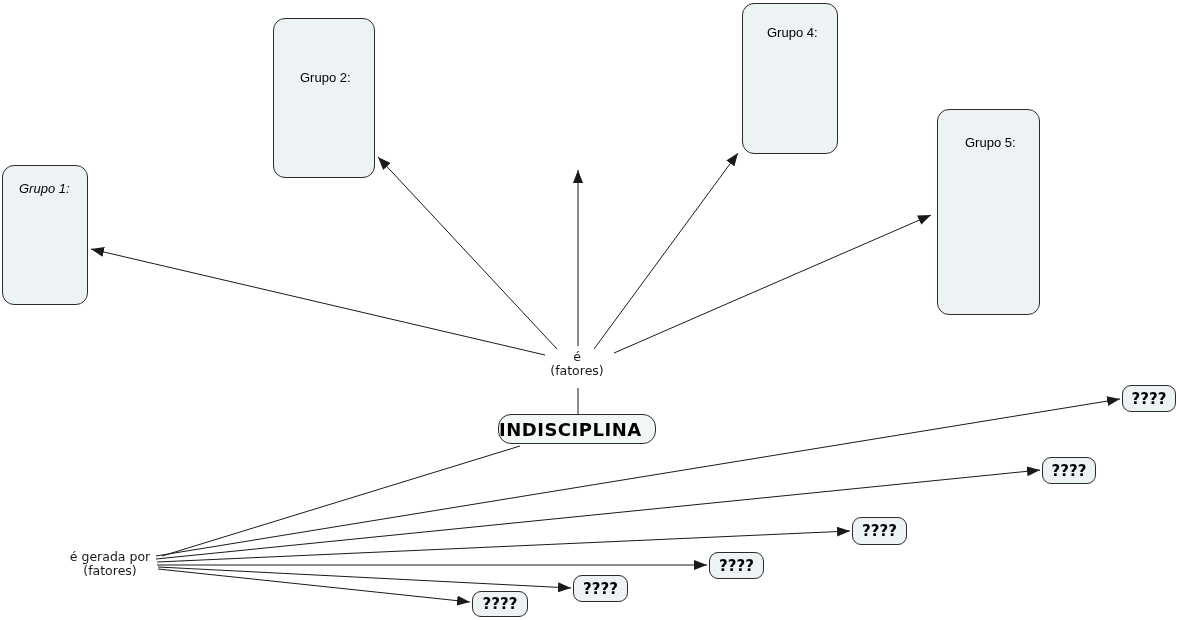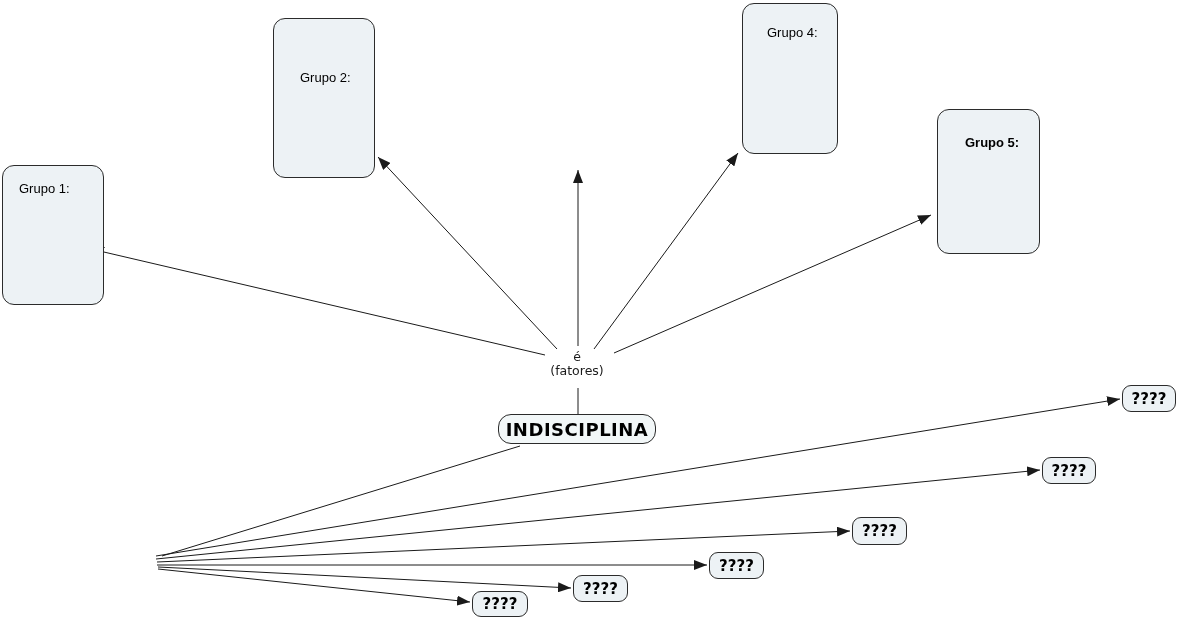--- a/index.html
+++ b/index.html
@@ -22,40 +22,40 @@
     position: absolute;
     background: #edf2f5;
     border: 1px solid #2b2b2b;
     border-radius: 12px;
     box-sizing: border-box;
     font-size: 13px;
     color: #000000;
   }
   .group-label { position: absolute; white-space: nowrap; }
 
-  .g1 { left: 2px;   top: 165px; width: 102px;  height: 140px; }
+  .g1 { left: 2px;   top: 165px; width: 86px;  height: 140px; font-style: italic; }
   .g1 .group-label { left: 16px; top: 15px; }
   .g2 { left: 273px; top: 18px;  width: 102px; height: 160px; }
   .g2 .group-label { left: 26px; top: 15px; margin-top: 36px; }
   .g3 { left: 531px; top: 3px;   width: 91px;  height: 162px; }
   .g3 .group-label { left: 19px; top: 33px; }
   .g4 { left: 742px; top: 3px;   width: 96px;  height: 151px; border-radius: 12px; }
   .g4 .group-label { left: 24px; top: 21px; }
-  .g5 { left: 937px; top: 109px; width: 103px; height: 145px; font-weight: bold; }
+  .g5 { left: 937px; top: 109px; width: 103px; height: 206px; }
   .g5 .group-label { left: 27px; top: 25px; }
 
   .main-node {
     position: absolute;
     left: 498px; top: 414px;
     width: 158px; height: 30px;
     background: #f2f7f8;
     border: 1.5px solid #2b2b2b;
     border-radius: 13px;
     box-sizing: border-box;
-    display: flex; align-items: center; justify-content: center;
+    display: flex; align-items: center; justify-content: flex-start;
     font-family: "DejaVu Sans", sans-serif;
     font-weight: bold;
     font-size: 18px;
     letter-spacing: 0.5px;
     color: #000000;
   }
 
   .factor-node {
     position: absolute;
     background: #edf2f5;
@@ -131,20 +131,24 @@
   </div>
 
   <div class="main-node">
     <span>INDISCIPLINA</span>
   </div>
 
   <div class="link-label link-exemplos">
     <span>é</span>
     <span>(fatores)</span>
   </div>
+  <div class="link-label link-fatores">
+    <span>é gerada por</span>
+    <span>(fatores)</span>
+  </div>
 
   <div class="factor-node q1">
     <span>????</span>
   </div>
   <div class="factor-node q2">
     <span>????</span>
   </div>
   <div class="factor-node q3">
     <span>????</span>
   </div>

